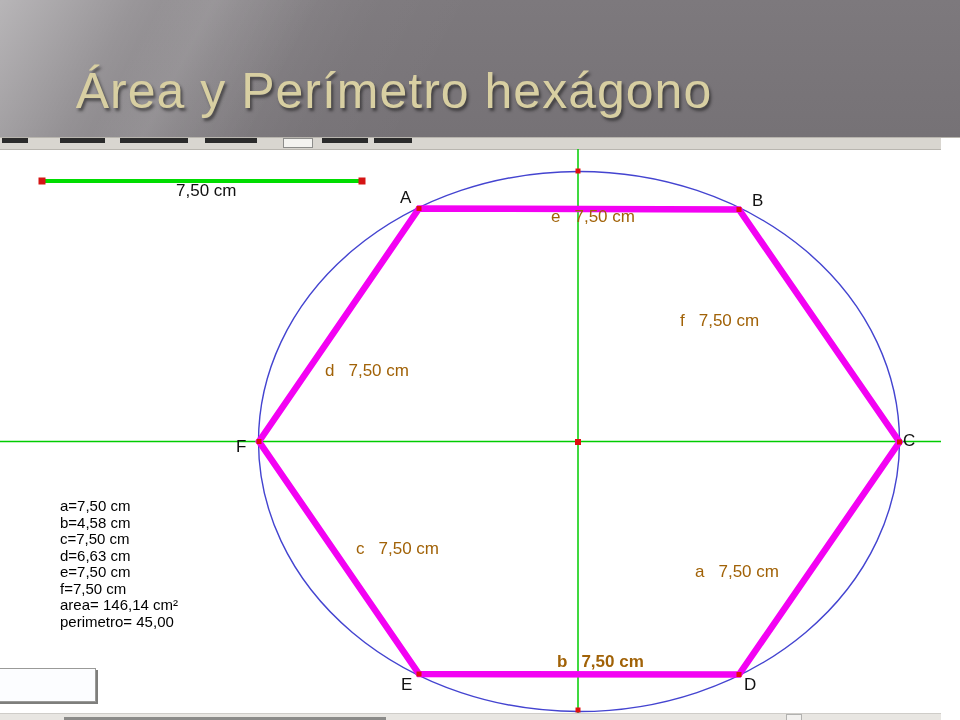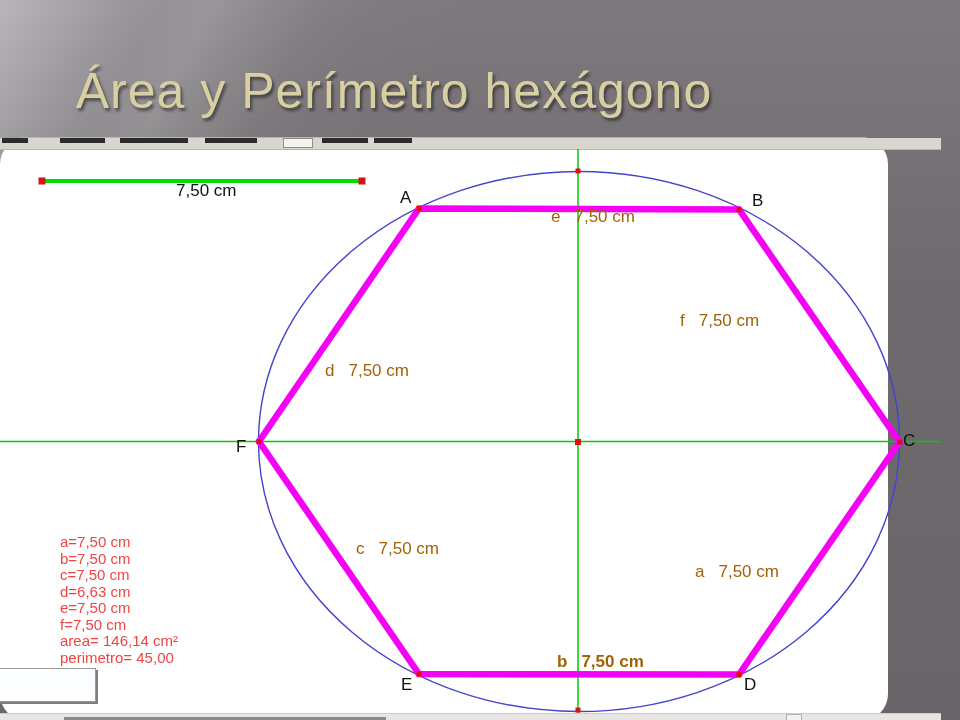--- a/index.html
+++ b/index.html
@@ -18,22 +18,22 @@
   .page-title{
     position:absolute;left:0;top:28px;width:788px;
     text-align:center;
     font-size:50px;letter-spacing:1px;font-weight:normal;
     color:#d8cfa2;
     text-shadow:2px 3px 3px rgba(20,20,20,.55);
     white-space:nowrap;
   }
   
   .app{
-    position:absolute;left:0;top:137px;width:888px;height:583px;
-    background:#ffffff;border-top:1px solid #b8b5ae;border-radius:27px;
+    position:absolute;left:0;top:137px;width:960px;height:583px;
+    background:#ffffff;border-top:1px solid #b8b5ae;
   }
   .toolbar{
     position:absolute;left:0;top:0;width:941px;height:11px;
     background:#d9d6d0;border-bottom:1px solid #b9b6b0;
   }
   .tb-dash{position:absolute;top:0;height:5px;background:#2b2b2b;}
   .tb-white{position:absolute;top:0;height:8px;background:#f4f3f0;border:1px solid #8d8d8b;}
   .geom{position:absolute;left:0;top:11px;width:941px;height:564px;}
   .statusbar{
     position:absolute;left:0;top:575px;width:941px;height:8px;
@@ -41,21 +41,21 @@
   }
   .status-dark{position:absolute;left:64px;top:3px;width:322px;height:5px;background:#8b8b89;}
   .status-sq{position:absolute;left:786px;top:0px;width:14px;height:7px;background:#f2f1ef;border:1px solid #b2b2b0;}
 
   .lbl{position:absolute;color:#111;font-size:17px;white-space:nowrap;}
   .side-lbl{position:absolute;color:#a16207;font-size:17px;white-space:nowrap;}
   .side-lbl .gap{display:inline-block;width:14px;}
   .ruler-lbl{position:absolute;color:#111;font-size:17px;white-space:nowrap;}
   .results{
     position:absolute;left:60px;top:360px;
-    color:#ef4444;font-size:15px;line-height:16.5px;white-space:nowrap;margin-top:36px;
+    color:#000000;font-size:15px;line-height:16.5px;white-space:nowrap;
   }
   .bottom-btn{
     position:absolute;left:-3px;top:530px;width:97px;height:32px;
     background:#fcfdff;border:1px solid #9a9a98;
     box-shadow:2px 2px 0 #7e7e7c;
   }
 </style>
 </head>
 <body>
 
@@ -112,21 +112,21 @@
 
   <div class="side-lbl" style="left:551px;top:69px;"><span>e</span><span class="gap"></span><span>7,50 cm</span></div>
   <div class="side-lbl" style="left:680px;top:173px;text-align:center;"><span>f</span><span class="gap"></span><span>7,50 cm</span></div>
   <div class="side-lbl" style="left:695px;top:424px;"><span>a</span><span class="gap"></span><span>7,50 cm</span></div>
   <div class="side-lbl" style="left:557px;top:514px;font-weight:bold;"><span>b</span><span class="gap"></span><span>7,50 cm</span></div>
   <div class="side-lbl" style="left:356px;top:401px;"><span>c</span><span class="gap"></span><span>7,50 cm</span></div>
   <div class="side-lbl" style="left:325px;top:223px;"><span>d</span><span class="gap"></span><span>7,50 cm</span></div>
 
   <div class="results">
     <div>a=7,50 cm</div>
-    <div>b=7,50 cm</div>
+    <div>b=4,58 cm</div>
     <div>c=7,50 cm</div>
     <div>d=6,63 cm</div>
     <div>e=7,50 cm</div>
     <div>f=7,50 cm</div>
     <div>area= 146,14 cm²</div>
     <div>perimetro= 45,00</div>
   </div>
 
   <div class="bottom-btn"></div>
 

